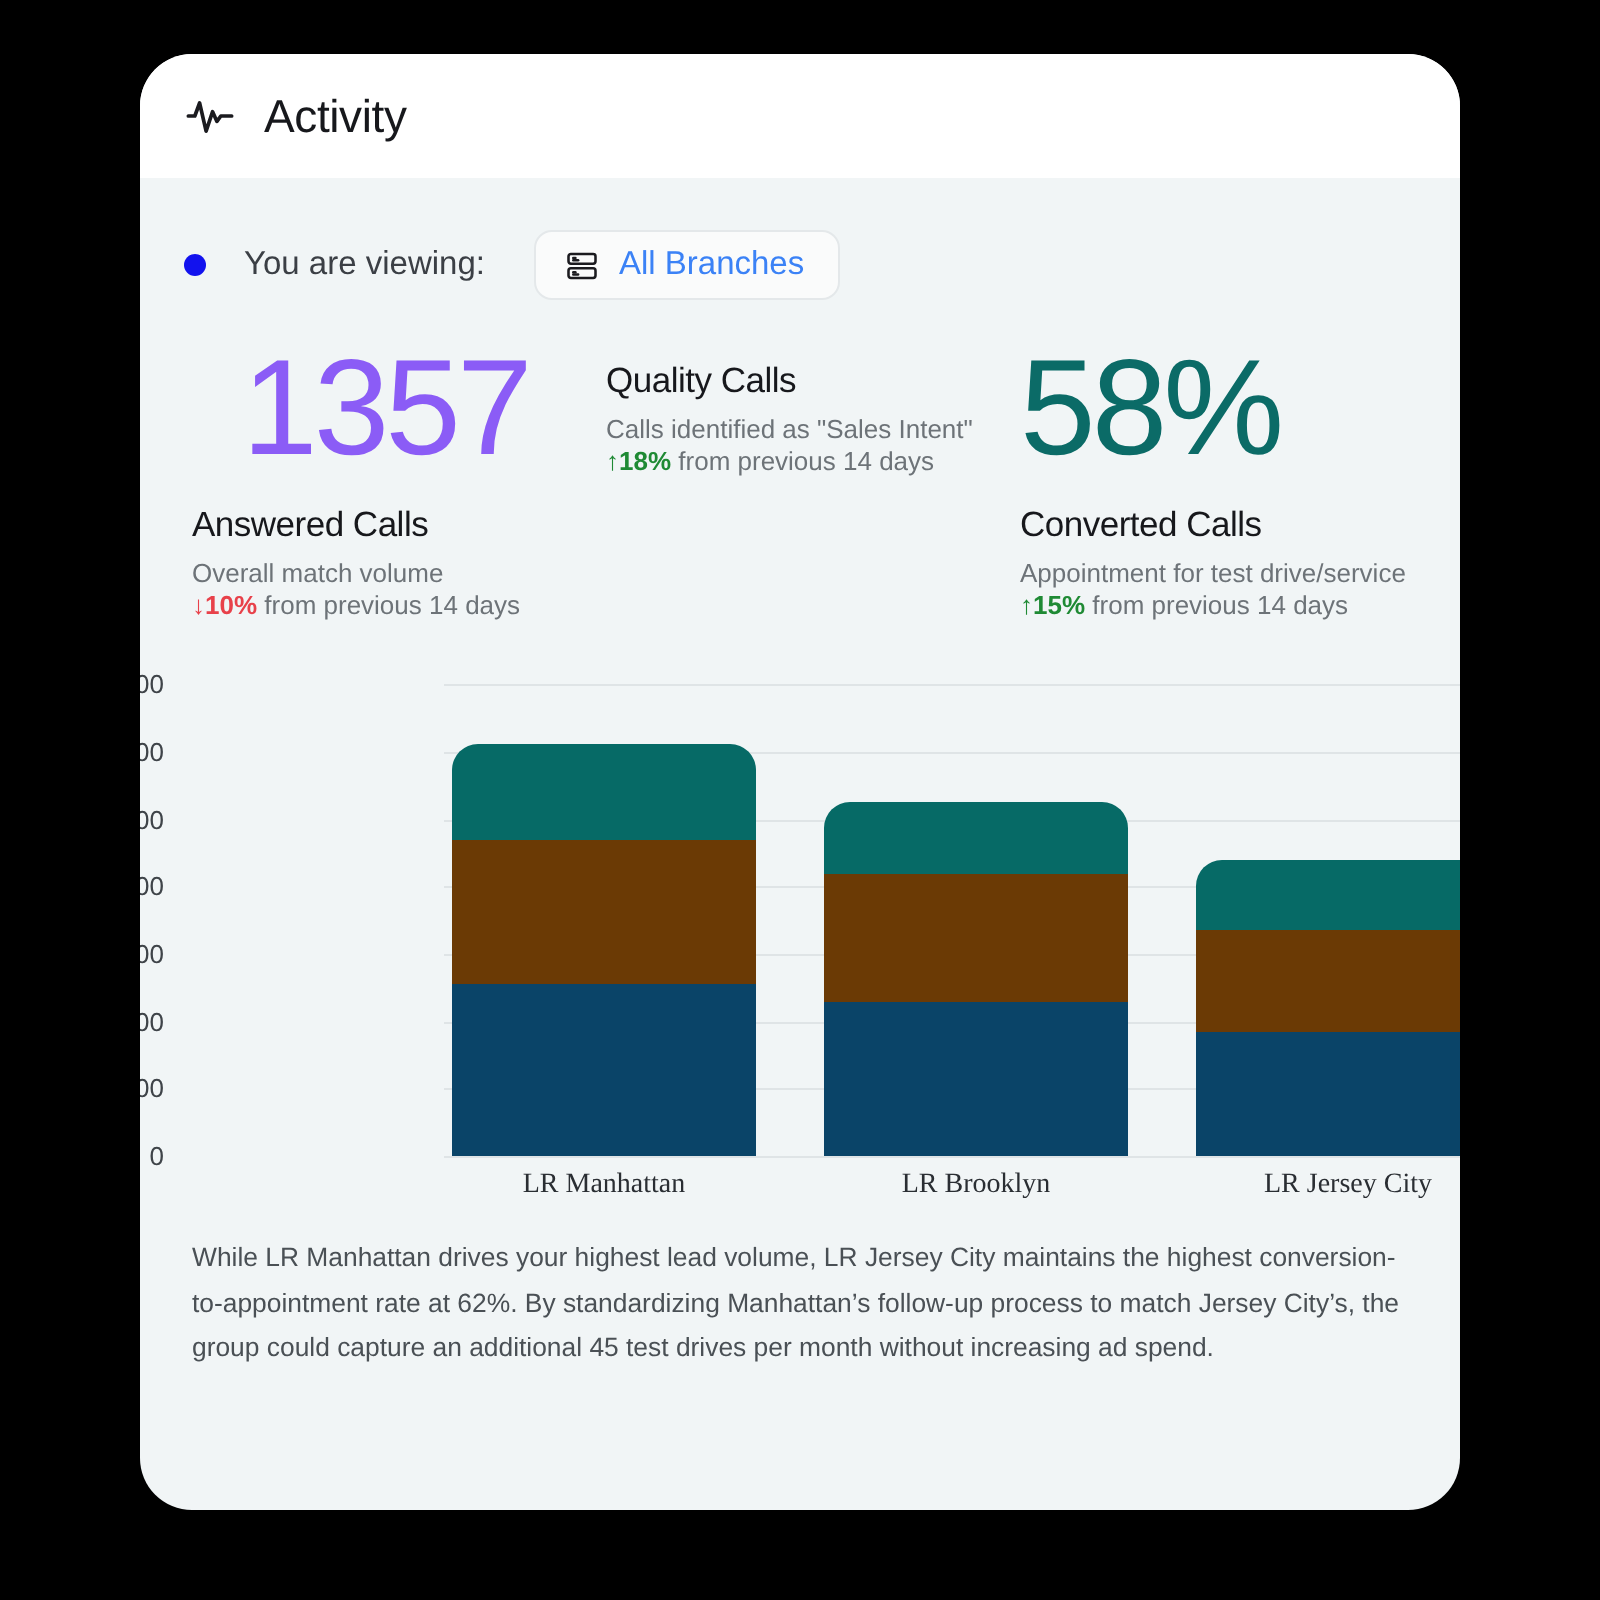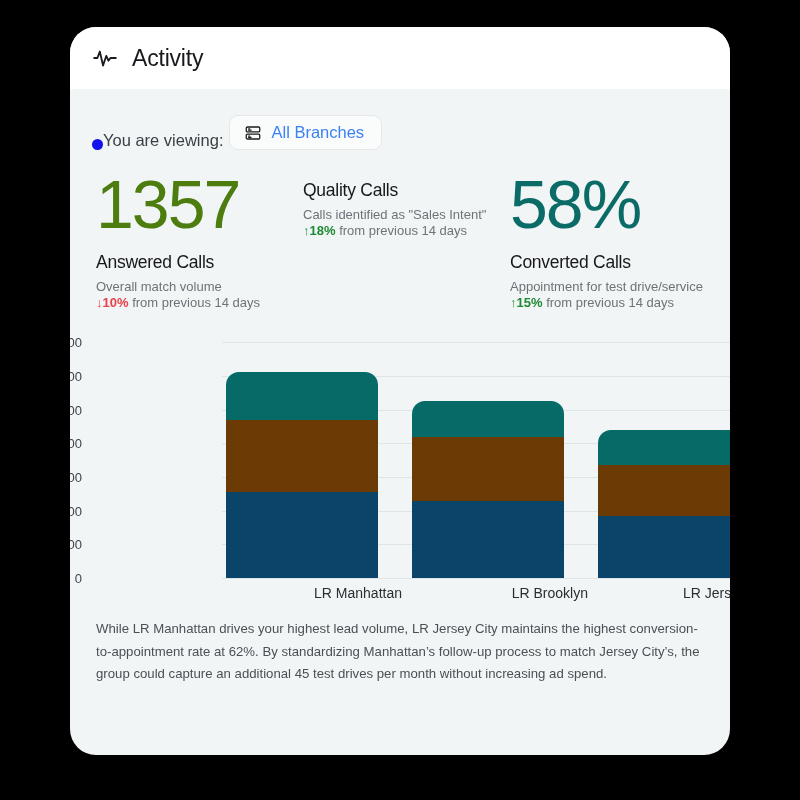--- a/index.html
+++ b/index.html
@@ -36,22 +36,22 @@
   #pulse-icon { width: 26px; height: 26px; display: block; color: #1b1b1f; }
   #card-title {
     font-size: 23px;
     color: #17181c;
     letter-spacing: -0.2px;
   }
 
   
   #viewing-row {
     display: flex;
-    align-items: flex-end;
-    gap: 0;
+    align-items: center;
+    gap: 19px;
     padding: 26px 0 0 22px;
   }
   #viewing-dot {
     width: 11px; height: 11px;
     border-radius: 50%;
     background: #1212ee;
     flex: none;
   }
   #viewing-label {
     font-size: 16.5px;
@@ -143,22 +143,23 @@
     overflow: hidden;
     display: flex;
     flex-direction: column;
   }
   .seg { width: 100%; }
   .xlabel {
     position: absolute;
     top: 243px;
     font-size: 14px;
     color: #2a2e33;
-    text-align: right;
+    text-align: center;
     width: 200px;
+    font-family: Liberation Serif, serif;
   }
 
   
   #narrative {
     padding: 14px 26px 0 26px;
     font-size: 13.2px;
     line-height: 1.72;
     color: #4a5055;
   }
 </style>
@@ -185,21 +186,21 @@
         <line x1="6.2" y1="8.2" x2="9.4" y2="8.2"></line>
         <line x1="6.2" y1="16.1" x2="7.6" y2="16.1"></line>
         <line x1="6.2" y1="17.7" x2="9.4" y2="17.7"></line>
       </svg>
       <div id="branch-label">All Branches</div>
     </div>
   </div>
 
   <div id="kpi-row">
       <div class="kpi">
-        <div class="kpi-value" style="color: #4d7c0f;">1357</div>
+        <div class="kpi-value" style="color: #8b5cf6; margin-left: 25px;">1357</div>
         <div class="kpi-name">Answered Calls</div>
         <div class="kpi-desc">Overall match volume</div>
         <div class="kpi-trend"><span class="trend-down trend-strong">↓</span><span class="trend-down trend-strong">10%</span><span> from previous 14 days</span></div>
       </div>
       <div class="kpi">
         <div class="kpi-name">Quality Calls</div>
         <div class="kpi-desc">Calls identified as "Sales Intent"</div>
         <div class="kpi-trend"><span class="trend-up trend-strong">↑</span><span class="trend-up trend-strong">18%</span><span> from previous 14 days</span></div>
       </div>
       <div class="kpi">

